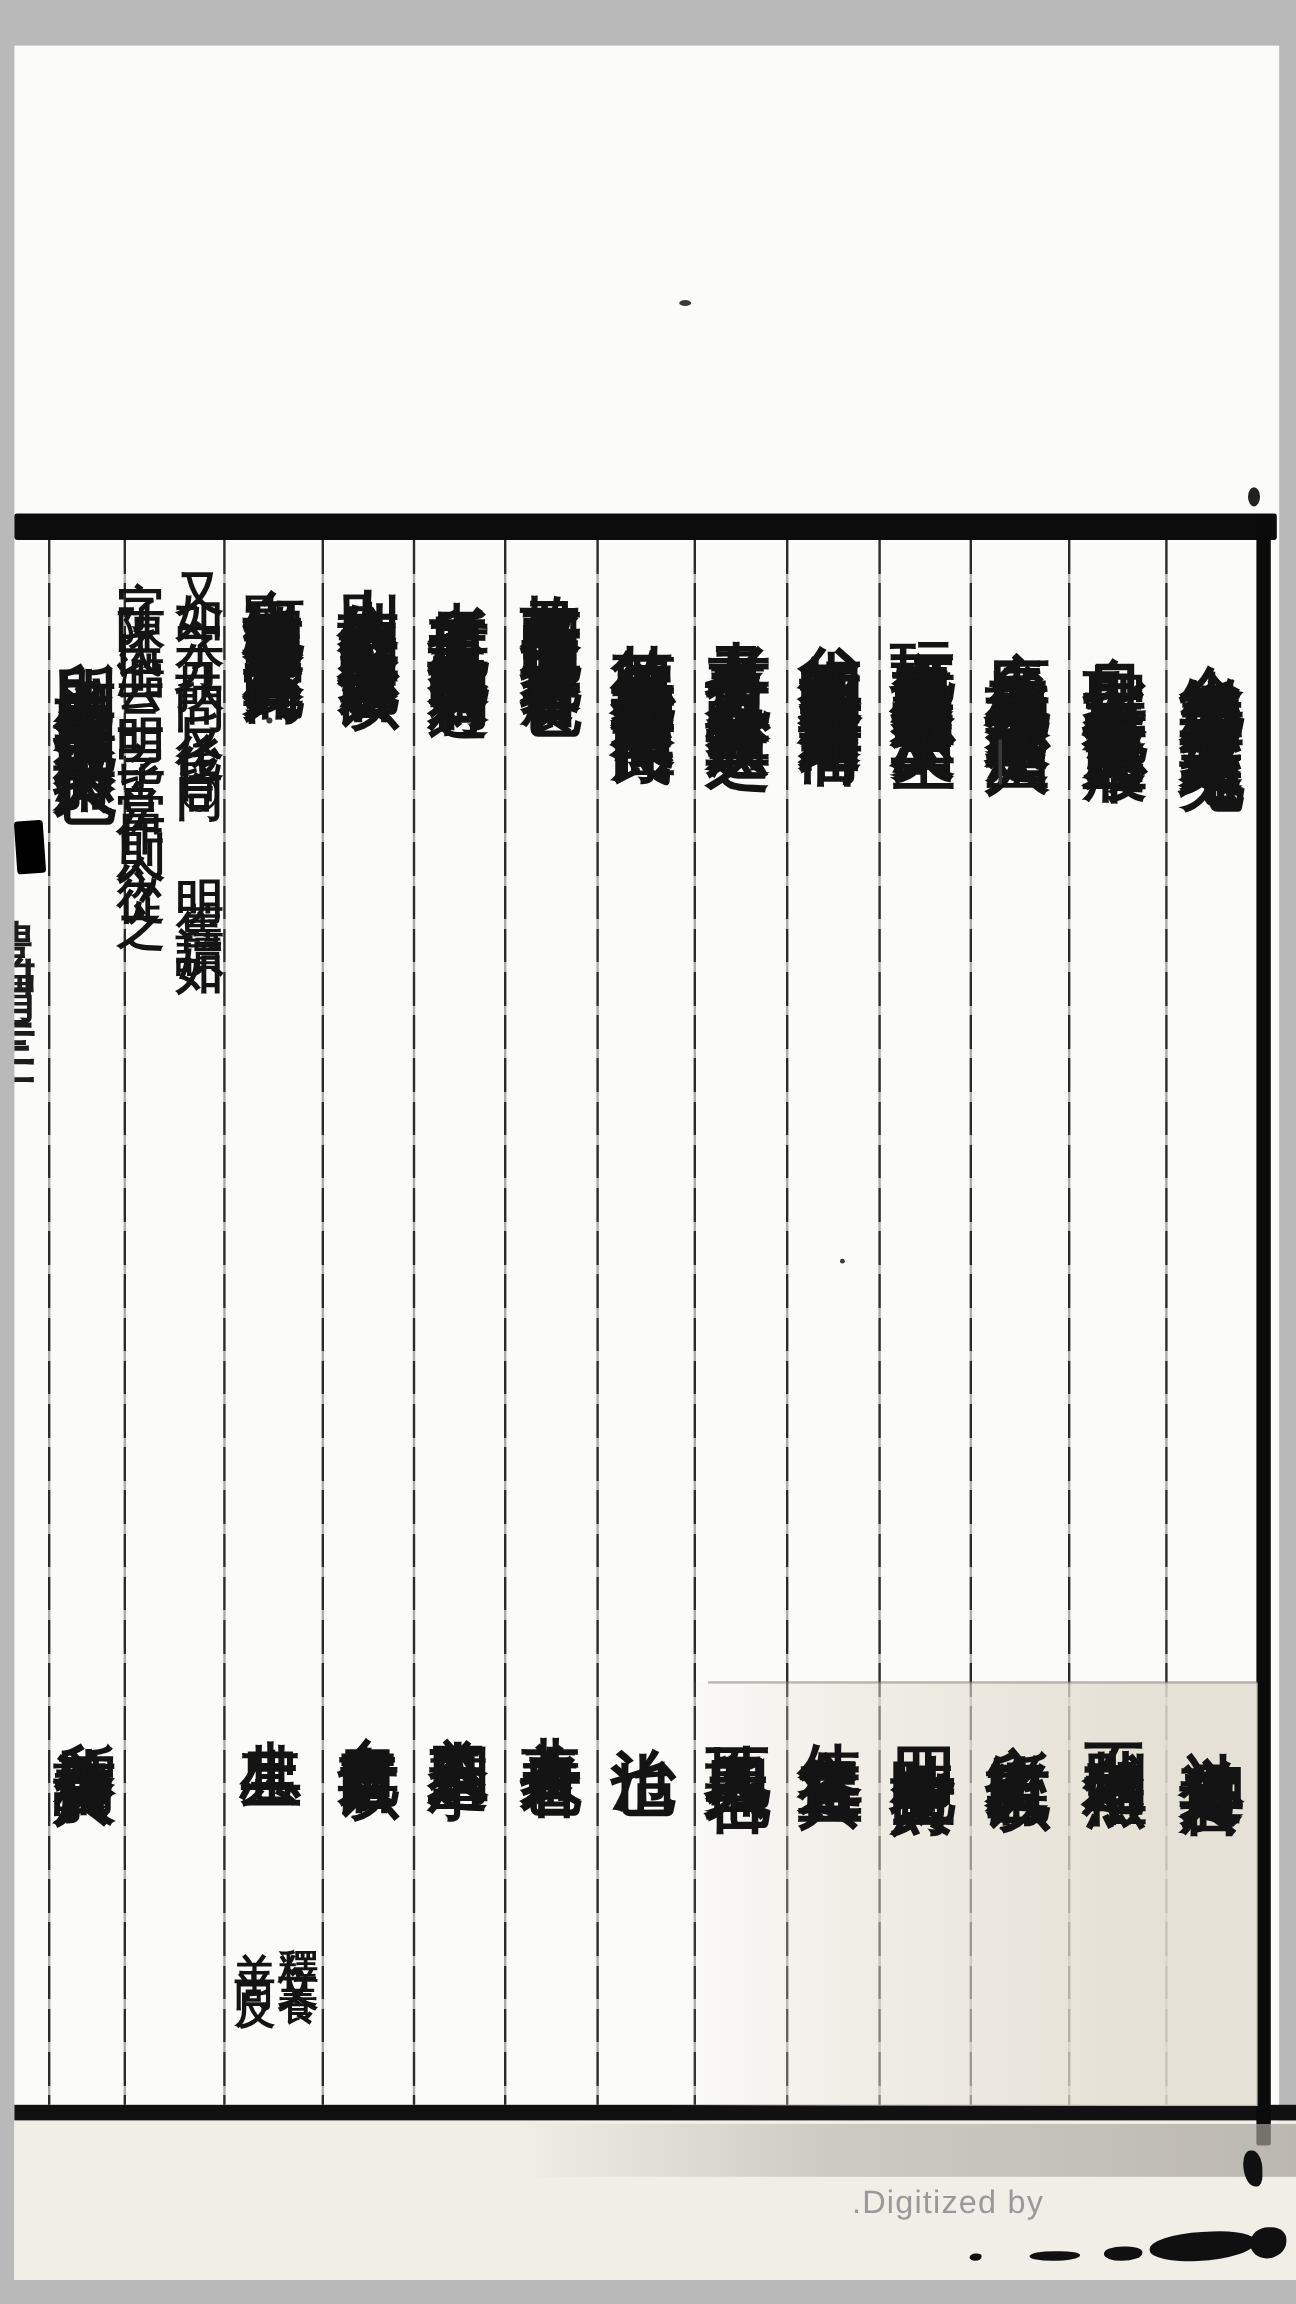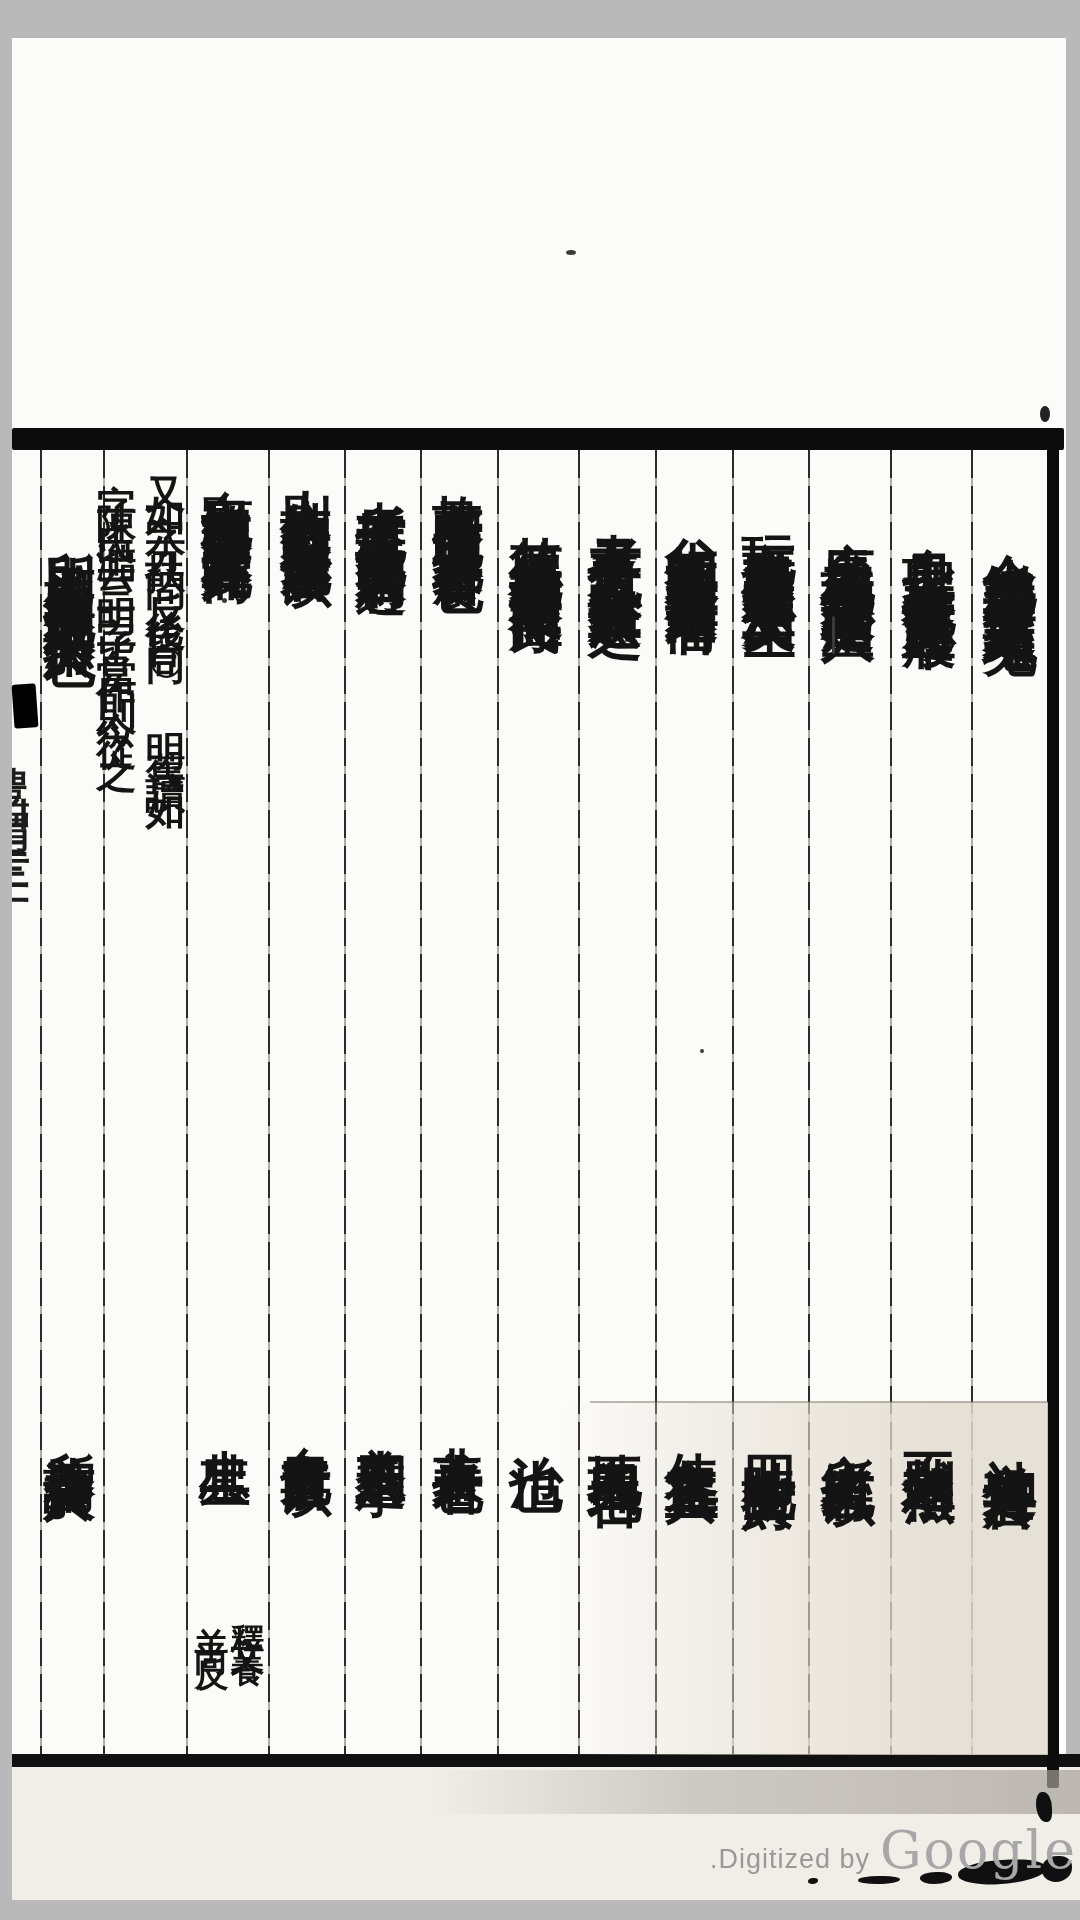--- a/index.html
+++ b/index.html
@@ -25,21 +25,21 @@
   .seam-line{position:absolute;left:590px;top:1401px;width:458px;height:2px;background:rgba(112,102,86,.45);}
   .seam-shade{position:absolute;left:560px;top:1402px;width:488px;height:353px;
       background:linear-gradient(to right,rgba(228,222,210,0) 0%,rgba(228,222,210,.45) 30%,rgba(226,220,207,.85) 80%);}
   .edge-shadow{position:absolute;left:430px;top:1770px;width:650px;height:44px;
       background:linear-gradient(to right,rgba(176,172,165,0),rgba(176,172,165,.55) 40%,rgba(165,161,154,.7));}
   
   .gutter-clip{position:absolute;left:12px;top:728px;width:26px;height:600px;overflow:hidden;}
   .gutter-tab{position:absolute;left:13px;top:684px;width:24px;height:44px;background:#000;border-radius:3px;transform:rotate(-4deg);}
   .gutter-text{position:absolute;left:-24px;top:4px;font-size:42px;letter-spacing:22px;color:#1c1c1c;}
   
-  .watermark{position:absolute;left:710px;top:1820px;display:flex;align-items:baseline;gap:10px;}
+  .watermark{position:absolute;left:710px;top:1820px;display:flex;align-items:baseline;gap:10px;flex-direction:column;}
   .wm-prefix{font-family:"Liberation Sans","DejaVu Sans",sans-serif;font-size:27px;color:#999;letter-spacing:1px;}
   .wm-brand{font-family:"DejaVu Serif",serif;font-size:52px;color:#a7a7a7;letter-spacing:2px;}
   
   .blot{position:absolute;background:#101010;border-radius:50% 40% 55% 45%;}
   .speck{position:absolute;background:#3a3a3a;border-radius:50%;}
 </style>
 </head>
 <body>
 
 <div class="stage">
@@ -113,15 +113,14 @@
   <div class="edge-shadow"></div>
   <div class="blot" style="left:958px;top:1860px;width:88px;height:24px;transform:rotate(-3deg)"></div>
   <div class="blot" style="left:920px;top:1872px;width:32px;height:12px"></div>
   <div class="blot" style="left:858px;top:1876px;width:42px;height:8px"></div>
   <div class="blot" style="left:1036px;top:1792px;width:16px;height:30px;border-radius:40% 60% 30% 70%"></div>
   <div class="blot" style="left:1042px;top:1856px;width:30px;height:26px"></div>
   <div class="blot" style="left:808px;top:1878px;width:10px;height:6px"></div>
 
   <div class="watermark">
     <span class="wm-prefix">.Digitized by</span>
-    <span class="wm-brand">Google</span>
   </div>
 </div>
 
 </body></html>

